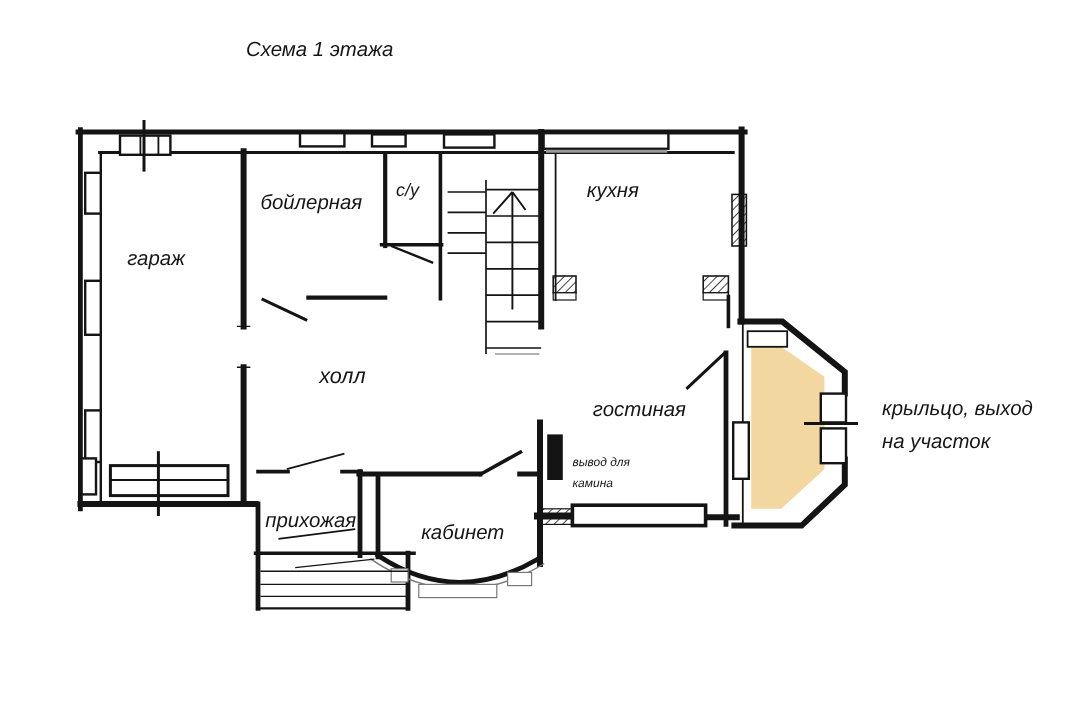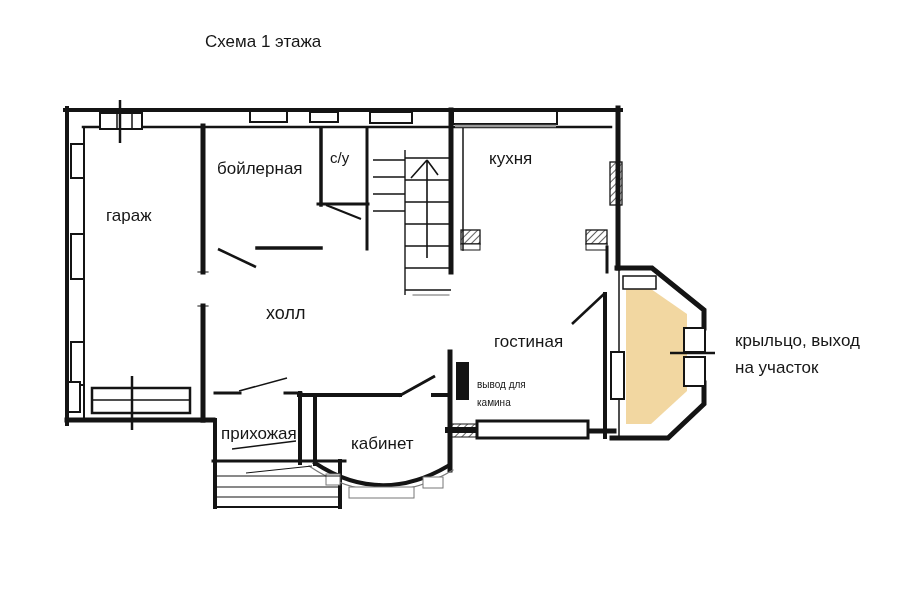--- a/index.html
+++ b/index.html
@@ -1,17 +1,17 @@
 <!DOCTYPE html>
 <html><head>
 <meta charset="utf-8">
 <style>
   html,body{margin:0;padding:0;background:#ffffff;}
   body{font-family:"Liberation Sans", sans-serif;}
-  .stage{position:relative;width:900px;height:589px;background:#fff;overflow:hidden;}
+  .stage{position:relative;width:900px;height:589px;background:#fff;overflow:hidden;font-style:italic;}
   svg{display:block;}
   text{fill:#161616;}
 </style>
 </head>
 <body>
 
 <div class="stage">
 <svg width="900" height="589" viewBox="0 0 900 589">
   <defs>
     <pattern id="hatch" width="5" height="5" patternUnits="userSpaceOnUse" patternTransform="rotate(45)">

